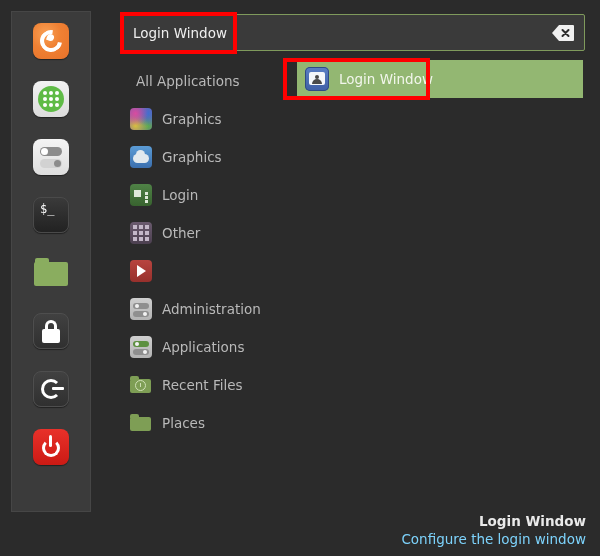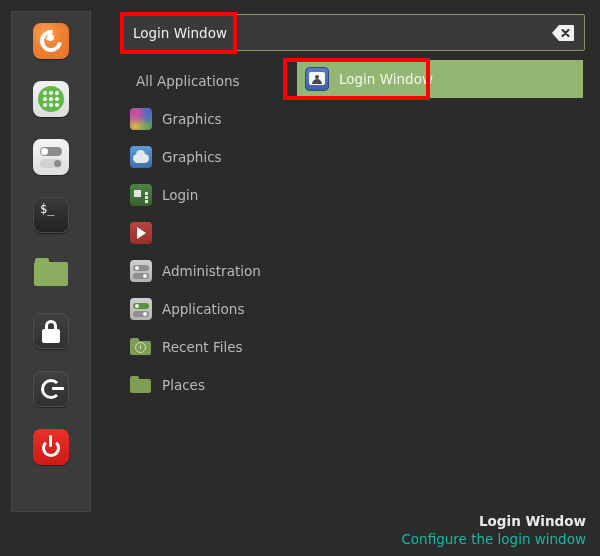--- a/index.html
+++ b/index.html
@@ -482,21 +482,21 @@
     text-align: right;
   }
   #status-title {
     font-size: 13.5px;
     font-weight: bold;
     color: #eaeaea;
     line-height: 18px;
   }
   #status-desc {
     font-size: 13.5px;
-    color: #14b8a6;
+    color: #7dd3fc;
     line-height: 18px;
   }
 
   
   .annotation-box {
     position: absolute;
     border: 4px solid #ff0000;
     box-sizing: border-box;
     pointer-events: none;
   }
@@ -600,20 +600,36 @@
     <div class="cat-row">
       <span class="cat-icon ci-internet"></span>
       <span class="cat-label">Graphics</span>
     </div>
 
     <div class="cat-row">
       <span class="cat-icon ci-office"></span>
       <span class="cat-label">Login</span>
     </div>
 
+    <div class="cat-row">
+      <span class="cat-icon ci-other">
+        <span class="g">
+            <i></i>
+            <i></i>
+            <i></i>
+            <i></i>
+            <i></i>
+            <i></i>
+            <i></i>
+            <i></i>
+            <i></i>
+          </span>
+      </span>
+      <span class="cat-label">Other</span>
+    </div>
 
     <div class="cat-row">
       <span class="cat-icon ci-sound"></span>
     </div>
 
     <div class="cat-row">
       <span class="cat-icon ci-admin">
         <span class="sw">
             <i></i>
           </span>

